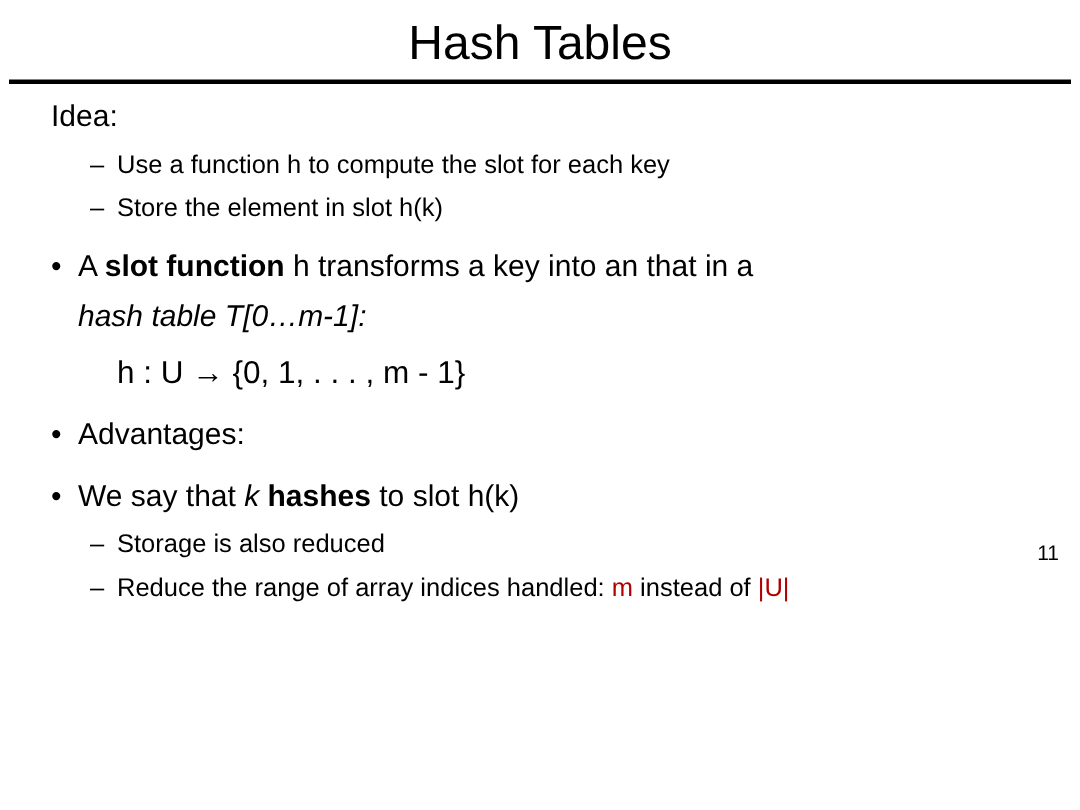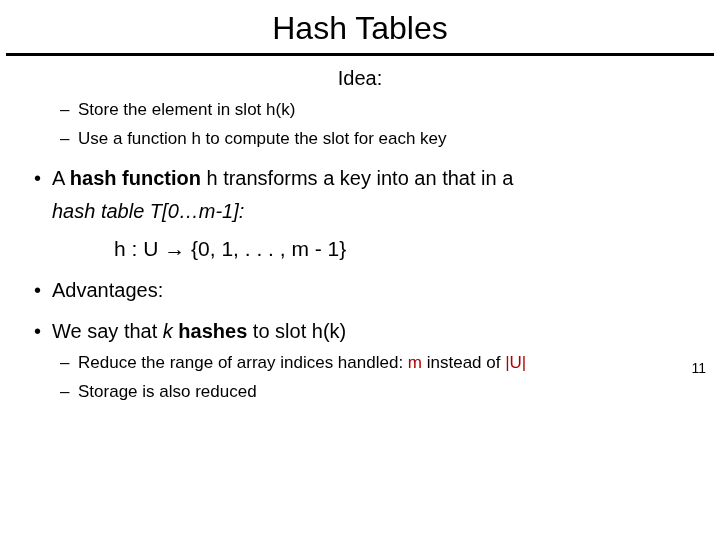--- a/index.html
+++ b/index.html
@@ -28,21 +28,20 @@
     border-top: 3px solid #000;
     margin: 0 6px 10px 6px;
   }
   .body {
     padding: 0 34px;
     font-size: 20px;
     line-height: 1.25;
   }
   .idea {
     margin: 6px 0 8px 0;
-    text-align: center;
   }
   .sub {
     margin: 8px 0 8px 26px;
     font-size: 17px;
   }
   .sub .dash {
     display: inline-block;
     width: 18px;
   }
   .bullet {
@@ -50,21 +49,21 @@
   }
   .bullet .dot {
     display: inline-block;
     width: 18px;
   }
   .cont {
     margin: 2px 0 8px 18px;
     font-style: italic;
   }
   .formula {
-    margin: 12px 0 12px 80px;
+    margin: 12px 0 12px 44px;
     font-size: 21px;
   }
   .italic-k { font-style: italic; }
   .m-red { color: #b00000; }
   .pagenum {
     position: absolute;
     right: 14px;
     bottom: 24px;
     font-size: 14px;
   }
@@ -74,48 +73,48 @@
 
 <div class="slide">
   <div class="title">Hash Tables</div>
   <div class="rule"></div>
 
   <div class="body">
 
     <div class="idea">Idea:</div>
 
     <div class="sub">
+      <span class="dash">–</span><span>Use a function </span><span>h</span><span> to compute the slot for each key</span>
+    </div>
+
+    <div class="sub">
       <span class="dash">–</span><span>Store the element in slot </span><span>h(k)</span>
     </div>
 
-    <div class="sub">
-      <span class="dash">–</span><span>Use a function </span><span>h</span><span> to compute the slot for each key</span>
-    </div>
-
     <div class="bullet">
-      <span class="dot">•</span><span>A </span><b>hash function</b><span> h transforms a key into an that in a</span>
+      <span class="dot">•</span><span>A </span><b>slot function</b><span> h transforms a key into an that in a</span>
     </div>
     <div class="cont">
       <span>hash table </span><span>T[0…m-1]:</span>
     </div>
 
     <div class="formula">h : U → {0, 1, . . . , m - 1}</div>
 
     <div class="bullet">
       <span class="dot">•</span><span>Advantages:</span>
     </div>
 
     <div class="bullet">
       <span class="dot">•</span><span>We say that </span><span class="italic-k">k</span><span> </span><b>hashes</b><span> to slot </span><span>h(k)</span>
     </div>
 
     <div class="sub">
-      <span class="dash">–</span><span>Reduce the range of array indices handled: </span><span class="m-red">m</span><span> instead of </span><span class="m-red">|U|</span>
+      <span class="dash">–</span><span>Storage is also reduced</span>
     </div>
 
     <div class="sub">
-      <span class="dash">–</span><span>Storage is also reduced</span>
+      <span class="dash">–</span><span>Reduce the range of array indices handled: </span><span class="m-red">m</span><span> instead of </span><span class="m-red">|U|</span>
     </div>
 
   </div>
 
   <div class="pagenum">11</div>
 </div>
 
 </body></html>

